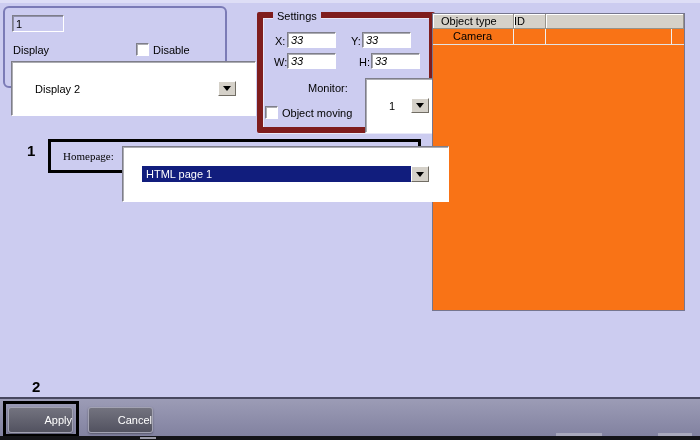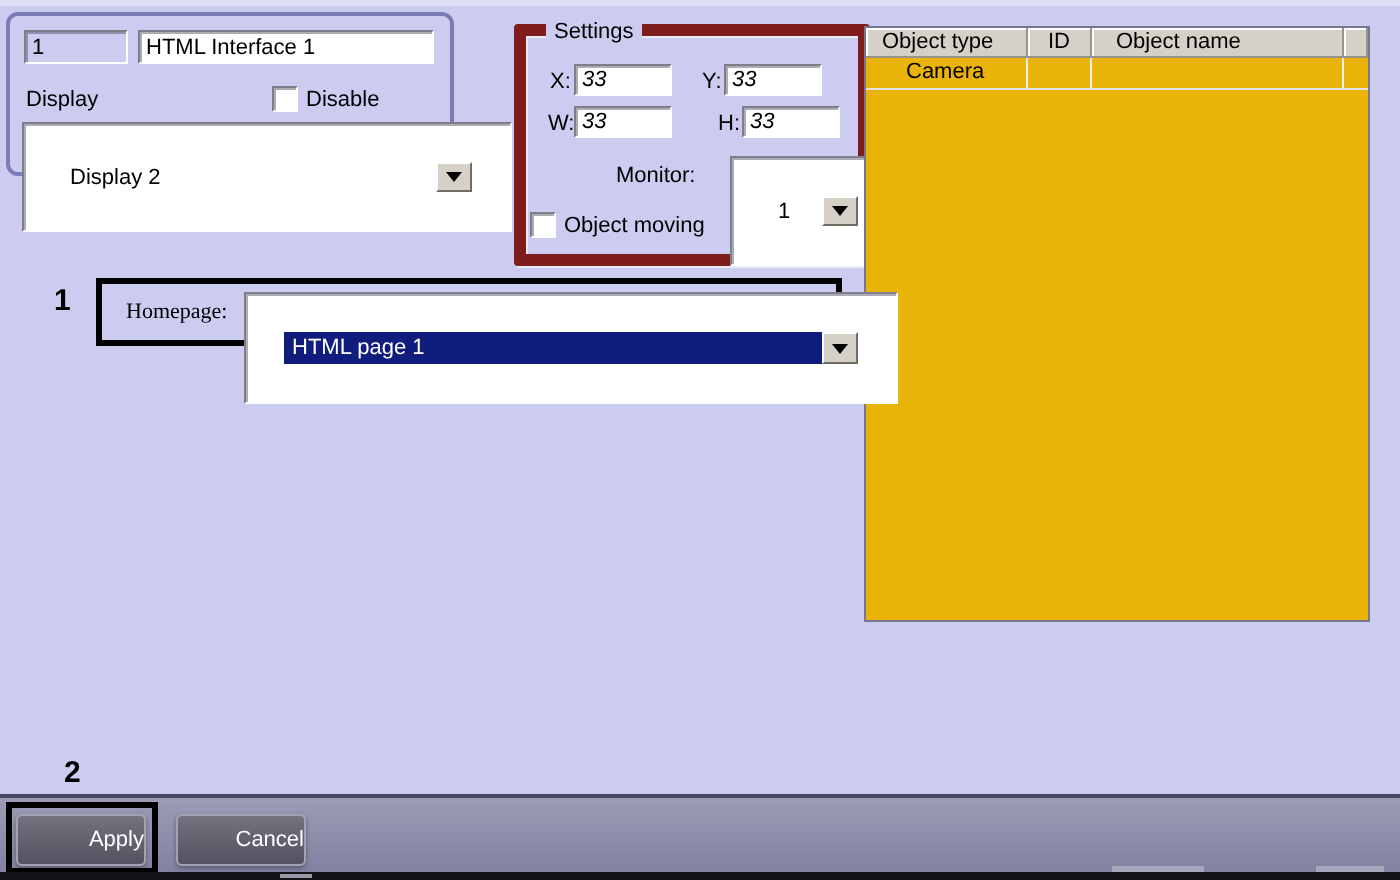--- a/index.html
+++ b/index.html
@@ -63,31 +63,31 @@
     border:6px solid #7f1d1d;border-radius:2px;
     box-shadow:inset 1px 1px 0 #e9e9f8, 1px 1px 0 #e9e9f8;
   }
   .group-title{
     position:absolute;left:10px;top:-8px;background:#ccccf0;padding:0 4px;
   }
   .group input.field{position:absolute;width:41px;height:14px;font-style:italic;}
 
   
   .obj-table{
-    left:432px;top:13px;width:251px;height:296px;background:#eab308;
+    left:432px;top:13px;width:251px;height:296px;background:#f97316;
     border:1px solid #76768e;
   }
   .tbl-header{display:flex;height:15px;background:#d5d1c9;}
   .th{
     box-sizing:border-box;line-height:15px;white-space:nowrap;overflow:hidden;
     border-right:1px solid #97938a;border-bottom:1px solid #97938a;
     box-shadow:inset 1px 1px 0 #ffffff;
   }
   .th.c0{width:81px;padding-left:8px;}
-  .th.c1{width:32px;padding-left:10px;}
+  .th.c1{width:32px;padding-left:0;}
   .th.c2{width:126px;padding-left:12px;}
   .th.sp{flex:1;padding:0;}
   .tbl-row{display:flex;height:15px;border-bottom:1px solid #e3e3e3;}
   .td{box-sizing:border-box;line-height:15px;border-right:1px solid #efefef;white-space:nowrap;}
   .td.c0{width:81px;padding-left:20px;}
   .td.c1{width:32px;}
   .td.c2{width:126px;}
   .td.sp{flex:1;border-right:none;}
 
   
@@ -111,21 +111,20 @@
   .bottom-strip{left:0;top:436px;width:700px;height:4px;background:#141418;}
   .noise{position:absolute;}
 </style>
 </head>
 <body>
 
 <div class="abs top-strip"></div>
 
 <div class="abs left-panel">
   <input class="abs sunken field" style="left: 7px; top: 7px; width: 44px; height: 15px; background: rgb(204, 204, 240);" value="1">
-  <input class="abs sunken field" style="left: 64px; top: 7px; width: 140px; height: 15px;" value="HTML Interface 1">
   <span class="lbl" style="left:8px;top:36px;">Display</span>
   <span class="checkbox" style="left:131px;top:35px;"></span>
   <span class="lbl" style="left:148px;top:36px;">Disable</span>
   <div class="combo" style="left:6px;top:53px;width:205px;height:15px;">
     <div class="combo-sel">Display 2</div>
     <div class="combo-btn">
       <span class="arrow-down"></span>
     </div>
   </div>
 </div>
@@ -152,21 +151,20 @@
   </div>
 
   <span class="checkbox" style="left:2px;top:88px;"></span>
   <span class="lbl" style="left:19px;top:89px;">Object moving</span>
 </div>
 
 <div class="abs obj-table">
   <div class="tbl-header">
     <div class="th c0">Object type</div>
     <div class="th c1">ID</div>
-    <div class="th c2">Object name</div>
     <div class="th sp"></div>
   </div>
   <div class="tbl-row">
     <div class="td c0">Camera</div>
     <div class="td c1"></div>
     <div class="td c2"></div>
     <div class="td sp"></div>
   </div>
 </div>
 

